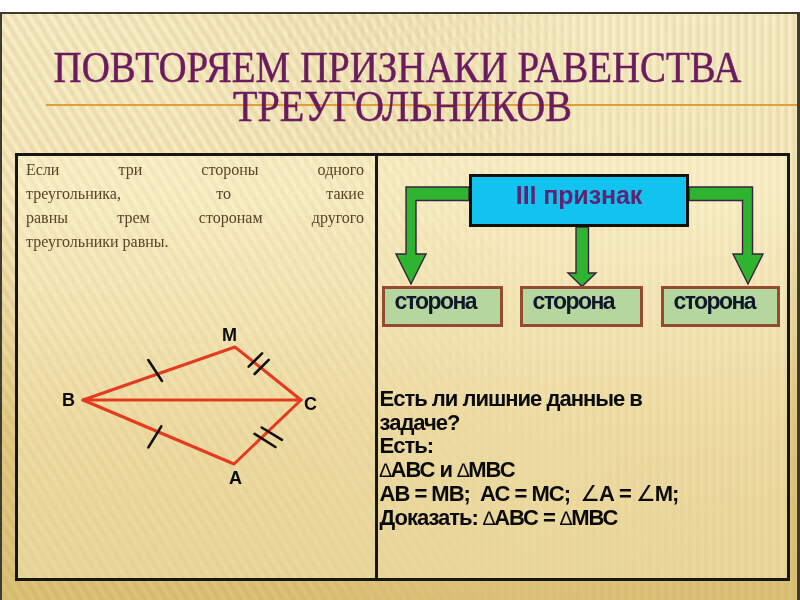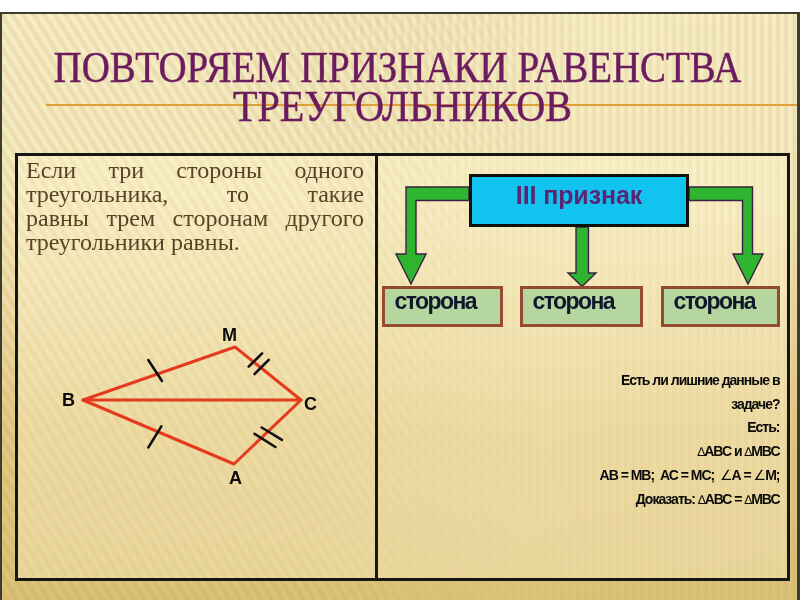--- a/index.html
+++ b/index.html
@@ -17,36 +17,36 @@
   mask-image:linear-gradient(245deg,rgba(0,0,0,1) 0%,rgba(0,0,0,0.75) 35%,rgba(0,0,0,0) 62%);}
 #goldline{position:absolute;left:44px;top:89.5px;width:753px;height:2.5px;background:#dfa03c;}
 #title{position:absolute;left:0;top:0;width:100%;text-align:center;
   font-family:"Liberation Serif",serif;font-weight:400;color:#6b1c5f;-webkit-text-stroke:0.5px #6b1c5f;}
 #title .t1{position:absolute;top:31.5px;left:-2px;width:100%;font-size:44px;line-height:44px;white-space:nowrap;transform:scaleX(0.885);}
 #title .t2{position:absolute;top:70.9px;left:3px;width:100%;font-size:44px;line-height:44px;white-space:nowrap;transform:scaleX(0.913);}
 #mainbox{position:absolute;left:13px;top:139px;width:775px;height:428px;box-sizing:border-box;
   border:3px solid #161612;background:rgba(255,248,211,0.38);}
 #divider{position:absolute;left:357px;top:0;height:100%;width:3px;background:#161612;}
 #para{position:absolute;left:8px;top:2.2px;width:338px;
-  font-family:"Liberation Serif",serif;font-size:24px;line-height:24px;color:#594327;}
+  font-family:"Liberation Serif",serif;font-size:16px;line-height:24px;color:#594327;}
 #para div{text-align:justify;text-align-last:justify;}
 #para div.last{text-align-last:left;}
 #bluebox{position:absolute;left:467px;top:160px;width:220px;height:53px;box-sizing:border-box;
   border:3px solid #10100c;background:#12c2ef;text-align:center;line-height:37.3px;padding-right:0;
   font-size:25px;letter-spacing:-0.1px;font-weight:bold;color:#5c2473;}
 .gbox{position:absolute;top:272px;height:41px;box-sizing:border-box;border:3px solid #964a32;background:#b5d69e;
   text-align:left;padding-left:9.5px;line-height:25.5px;
   font-size:23px;letter-spacing:-1.6px;font-weight:bold;color:#0f172a;}
 #g1{left:380px;width:121px;}
 #g2{left:518px;width:123px;}
 #g3{left:659px;width:119px;}
 #rtext .sym{font-weight:normal;}
 #rtext .d{font-weight:normal;font-size:0.9em;}
-#rtext{position:absolute;left:377.5px;top:355px;width:400px;
-  font-size:14px;letter-spacing:-1px;line-height:23.5px;font-weight:bold;color:#0a0a0a;text-align:right;}
+#rtext{position:absolute;left:377.5px;top:373px;width:400px;
+  font-size:22px;letter-spacing:-1px;line-height:23.5px;font-weight:bold;color:#0a0a0a;}
 svg{position:absolute;left:0;top:0;}
 </style>
 </head>
 <body>
 <div id="slide">
   <div id="texdiag"></div>
   <div id="texvert"></div>
   <div id="goldline"></div>
   <div id="title">
     <div class="t1">ПОВТОРЯЕМ ПРИЗНАКИ РАВЕНСТВА</div>

